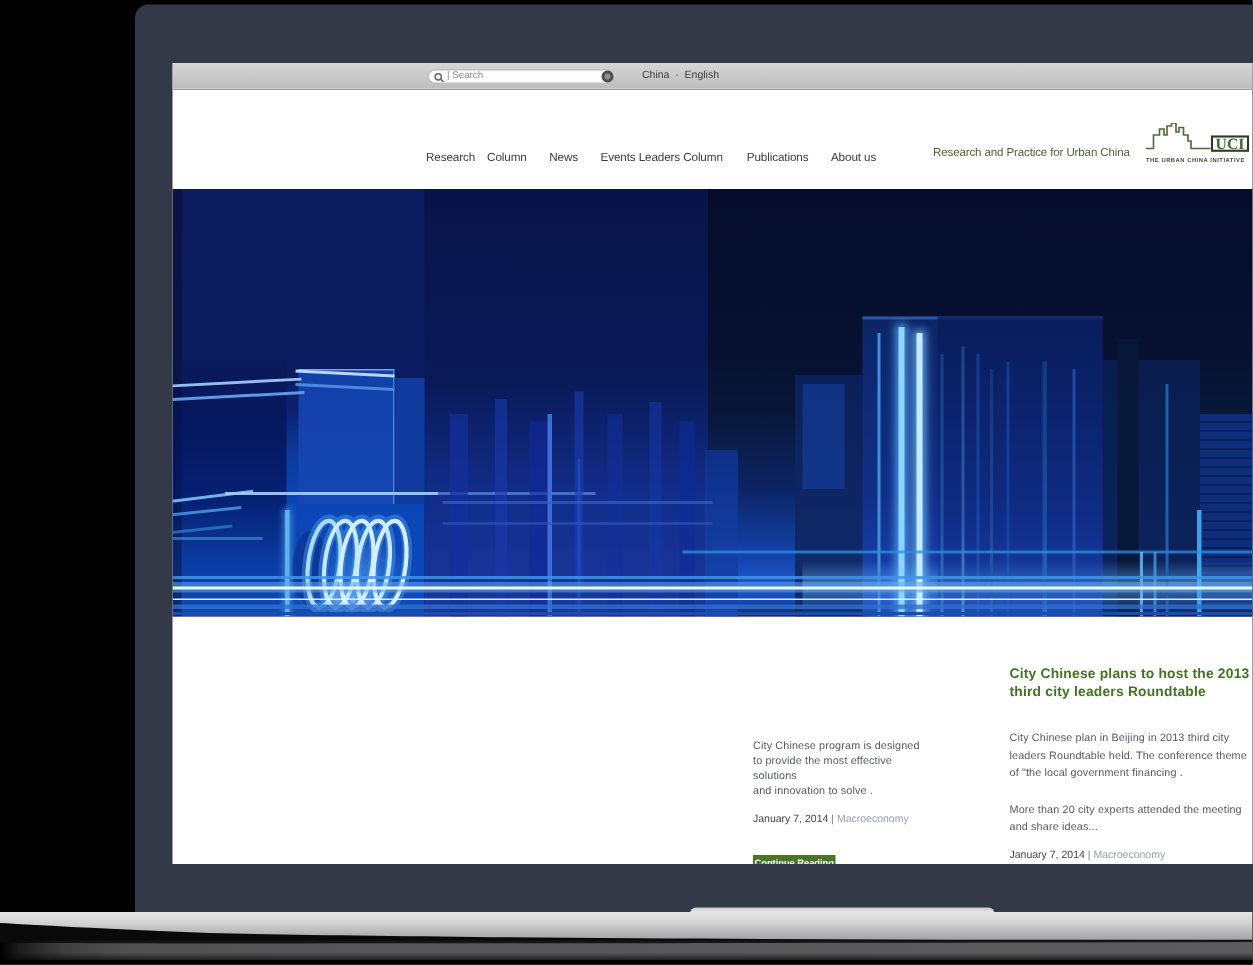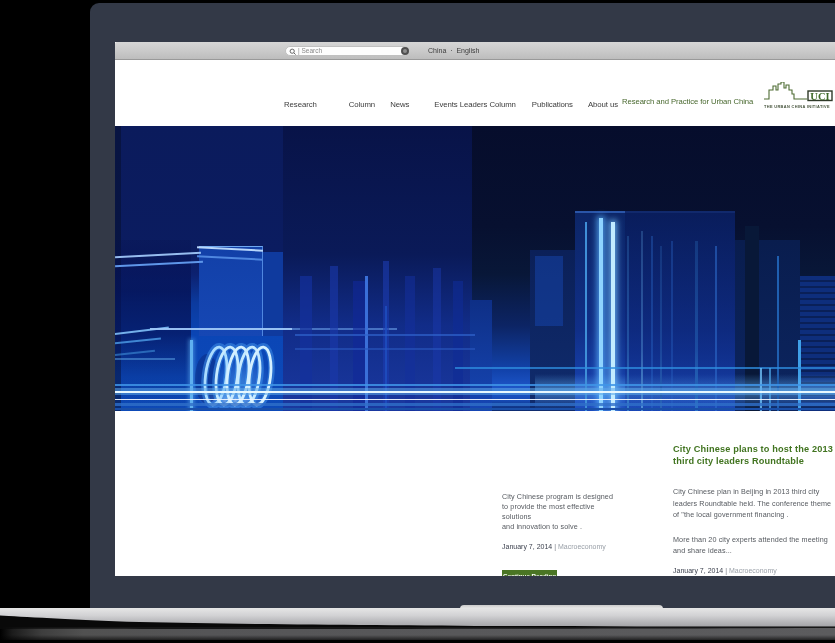--- a/index.html
+++ b/index.html
@@ -14,21 +14,21 @@
   <div class="a" style="left:170px;top:4px;width:124px;height:10px;background:#fdfdfd;border:1px solid #c0c0c0;border-radius:5.5px"></div>
   <svg class="a" style="left:173.5px;top:5.5px" width="8" height="8" viewBox="0 0 8 8">
       <circle cx="3.2" cy="3.2" r="2.1" fill="none" stroke="#666" stroke-width="1"></circle>
       <line x1="4.8" y1="4.8" x2="6.6" y2="6.6" stroke="#666" stroke-width="1"></line>
     </svg>
   <div class="a" style="left:183px;top:5px;width:60px;font-size:6.5px;color:#8a8a8a">| Search</div>
   <div class="a" style="left:285.5px;top:4.8px;width:8px;height:8px;border-radius:50%;background:#8e8e8e;border:2px solid #4f4f4f"></div>
   <div class="a" style="left:313px;top:5px;font-size:7px;color:#3c3c3c">China&nbsp;&nbsp;·&nbsp;&nbsp;English</div>
 
   <div class="a" style="left:169px;top:58px;font-size:7.8px;color:#3c3c3c;letter-spacing:-0.08px;white-space:nowrap">
-    <span style="margin-right:32px">Research</span><span style="margin-right:15px">Column</span><span style="margin-right:25px">News</span><span style="margin-right:16px">Events Leaders Column</span><span style="margin-right:15px">Publications</span><span>About us</span>
+    <span style="margin-right:8px">Research</span><span style="margin-right:15px">Column</span><span style="margin-right:15px">News</span><span style="margin-right:16px">Events Leaders Column</span><span style="margin-right:15px">Publications</span><span>About us</span>
   </div>
   <div class="a" style="left:507px;top:55px;font-size:7.7px;color:#48682e;letter-spacing:-0.08px;white-space:nowrap">Research and Practice for Urban China</div>
 
   <svg class="a" style="left:648px;top:40px" width="70" height="28" viewBox="0 0 70 28">
     <polyline points="1,17 6,17 6,8 10,8 10,4 13,4 13,8 15,8 15,2 18,2 18,0 21,0 21,6 23,6 23,3 26,3 26,8 29,8 29,12 31,12 31,17 44,17" fill="none" stroke="#4e6c33" stroke-width="1.1"></polyline>
     <rect x="45" y="9" width="24" height="9.5" fill="none" stroke="#2f3a28" stroke-width="1.4"></rect>
     <text x="57" y="17.5" text-anchor="middle" font-family="Liberation Serif,serif" font-size="10.5" font-weight="bold" fill="#3f6a28">UCI</text>
     <text x="1" y="26" font-size="3.9" font-weight="bold" fill="#44523a" letter-spacing="0.35">THE URBAN CHINA INITIATIVE</text>
   </svg>
 

